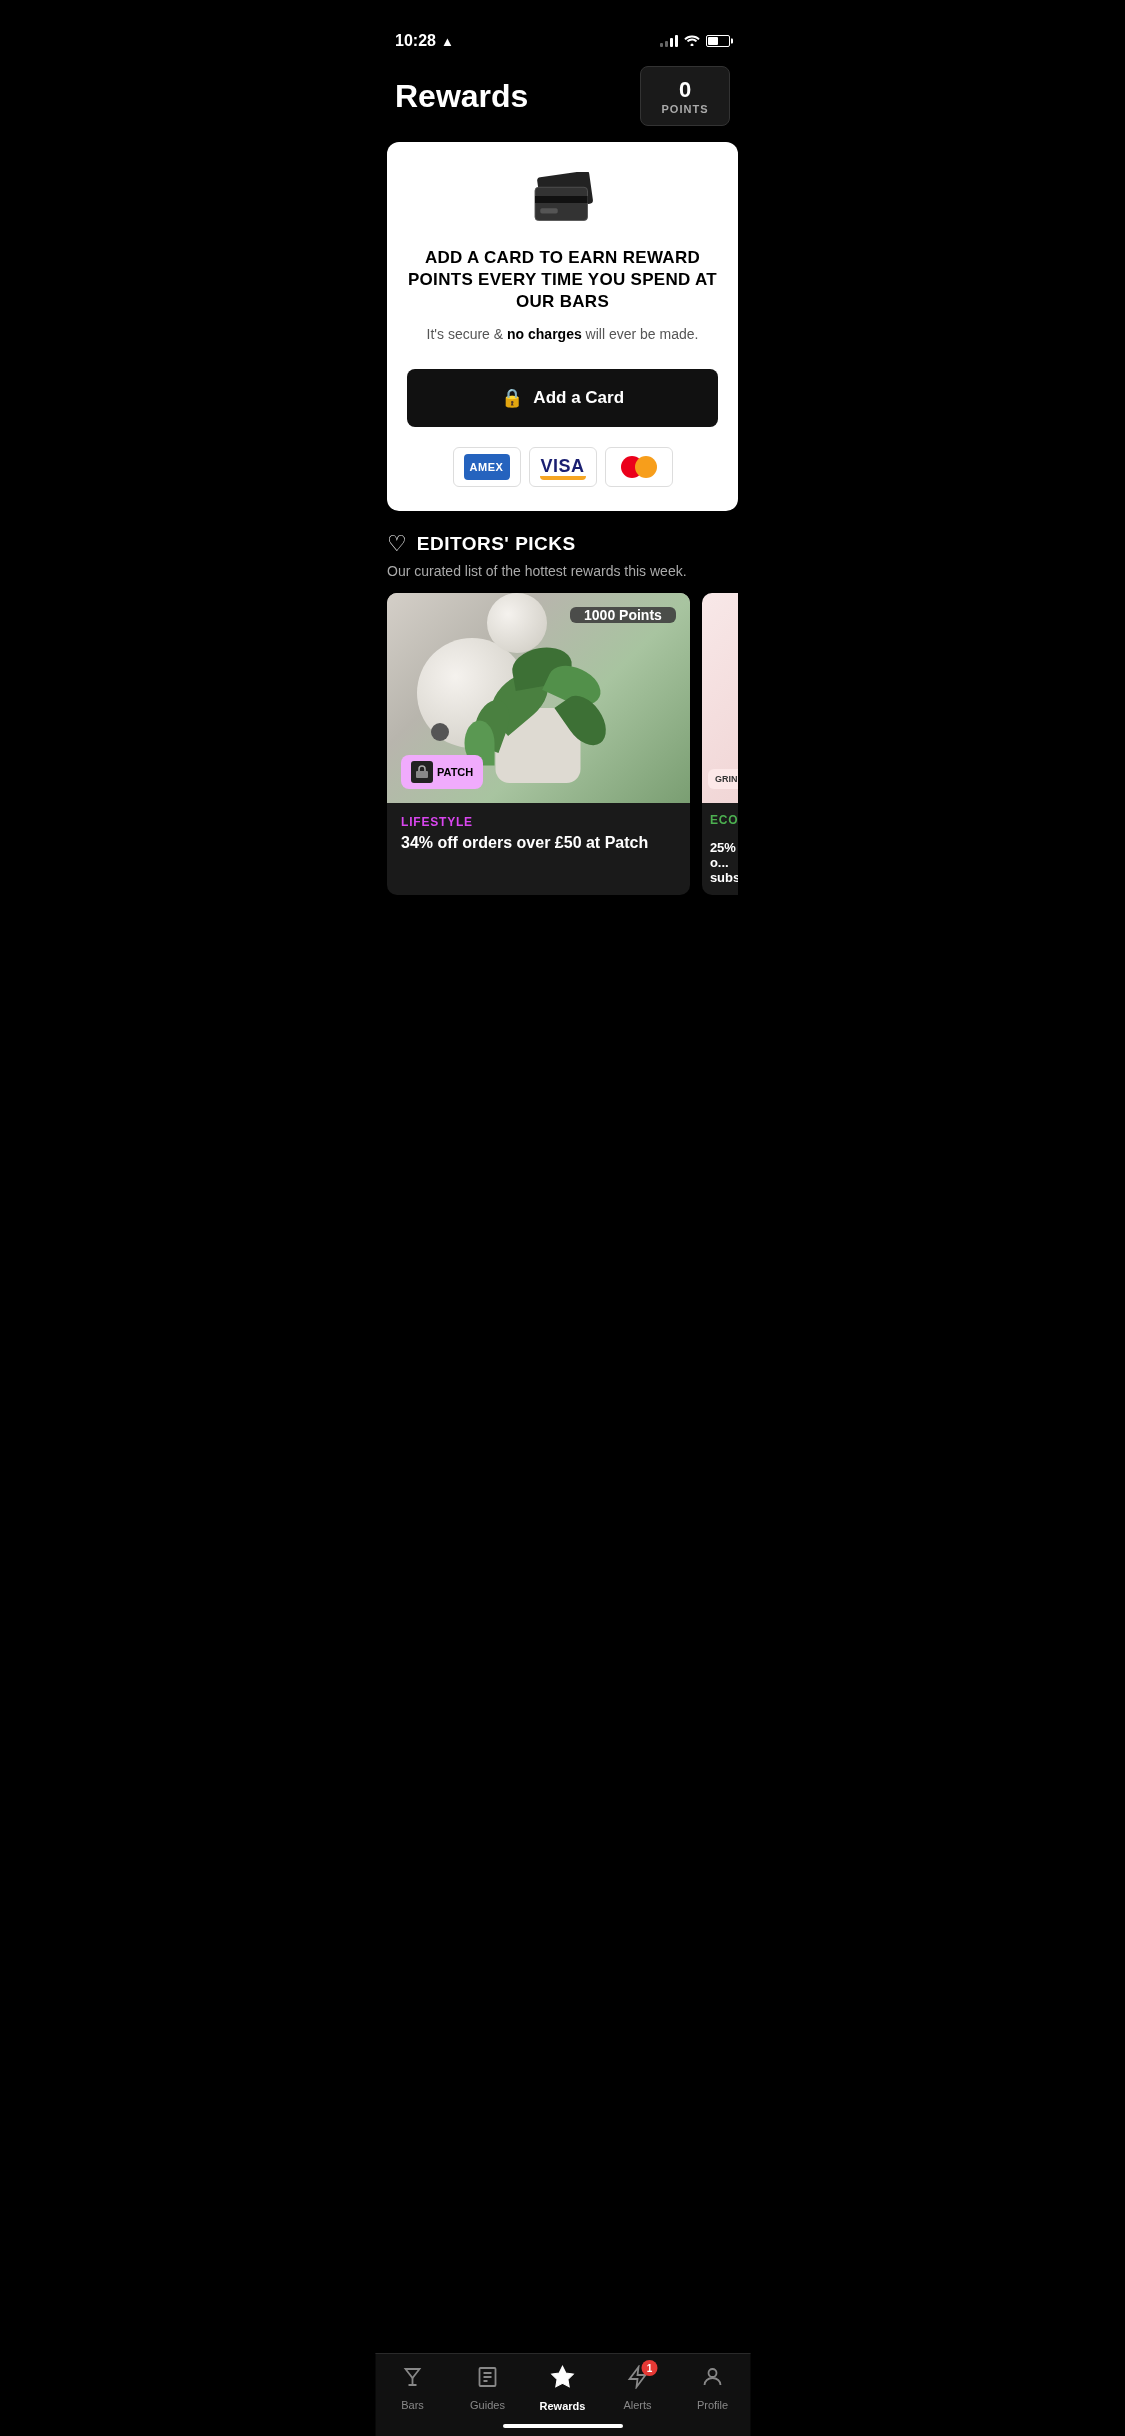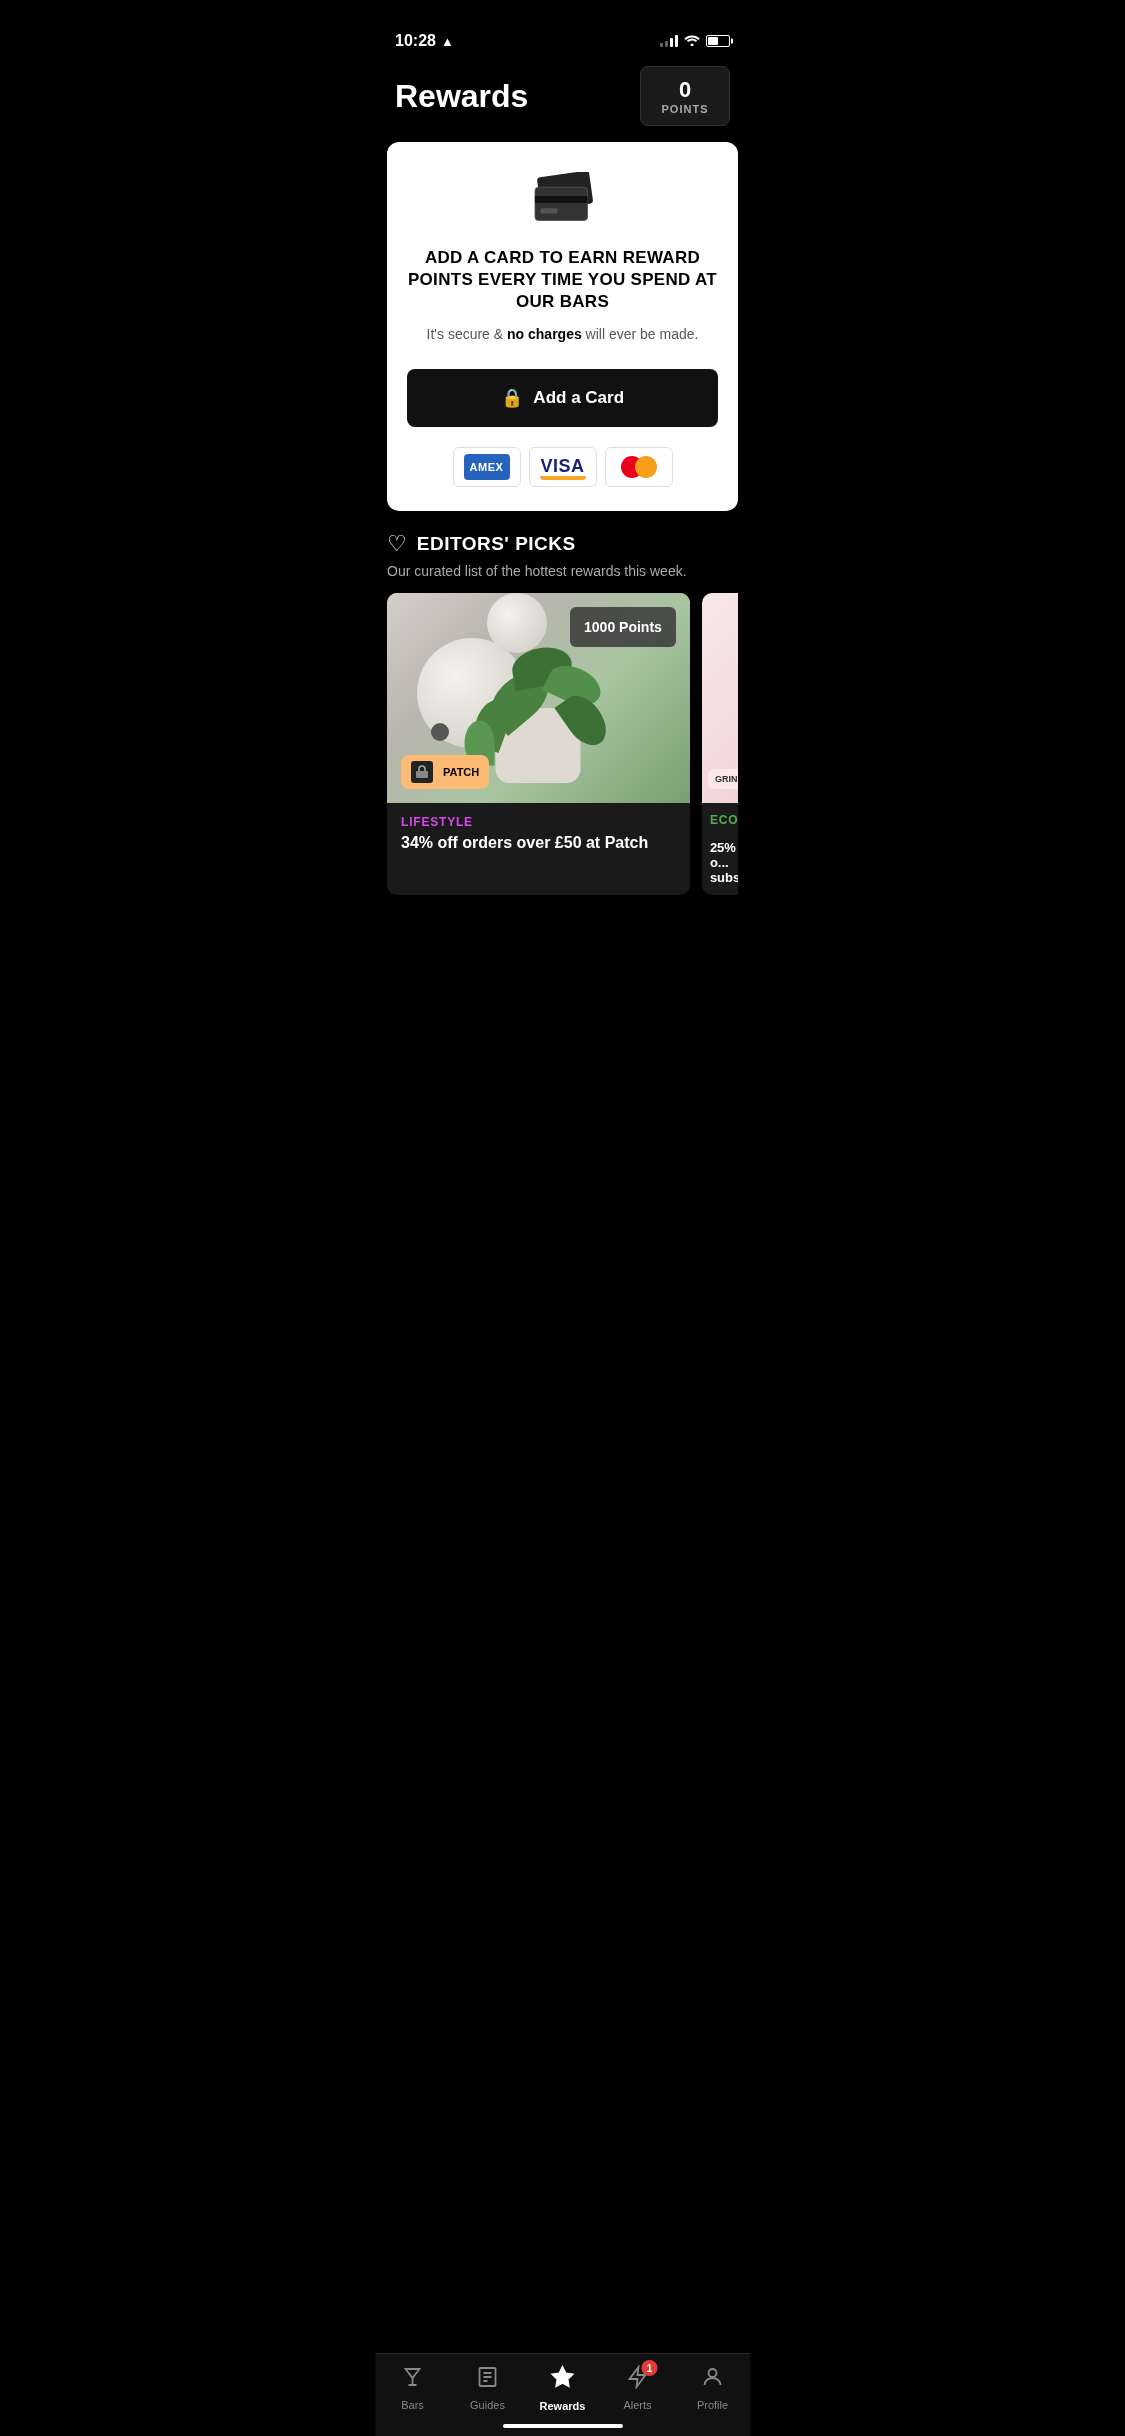--- a/index.html
+++ b/index.html
@@ -295,35 +295,35 @@
       background: linear-gradient(135deg, #d4cfc8 0%, #b8b5ad 30%, #a8c4a0 60%, #7a9e72 100%);
       position: relative;
     }
 
     .points-badge-card {
       position: absolute;
       top: 14px;
       right: 14px;
       background: rgba(60,60,60,0.88);
       color: #fff;
-      padding: 12px 14px;
+      padding: 0 14px;
       border-radius: 6px;
       font-size: 14px;
       font-weight: 700;
     }
     .brand-badge {
       position: absolute;
       bottom: 14px;
       left: 14px;
-      background: #fdba74;
+      background: #f0abfc;
       border-radius: 8px;
       padding: 6px 10px;
       display: flex;
       align-items: center;
-      gap: 10px;
+      gap: 4px;
       font-size: 11px;
       font-weight: 700;
       color: #000;
     }
     .brand-icon {
       width: 22px;
       height: 22px;
       background: #222;
       border-radius: 3px;
       display: flex;

